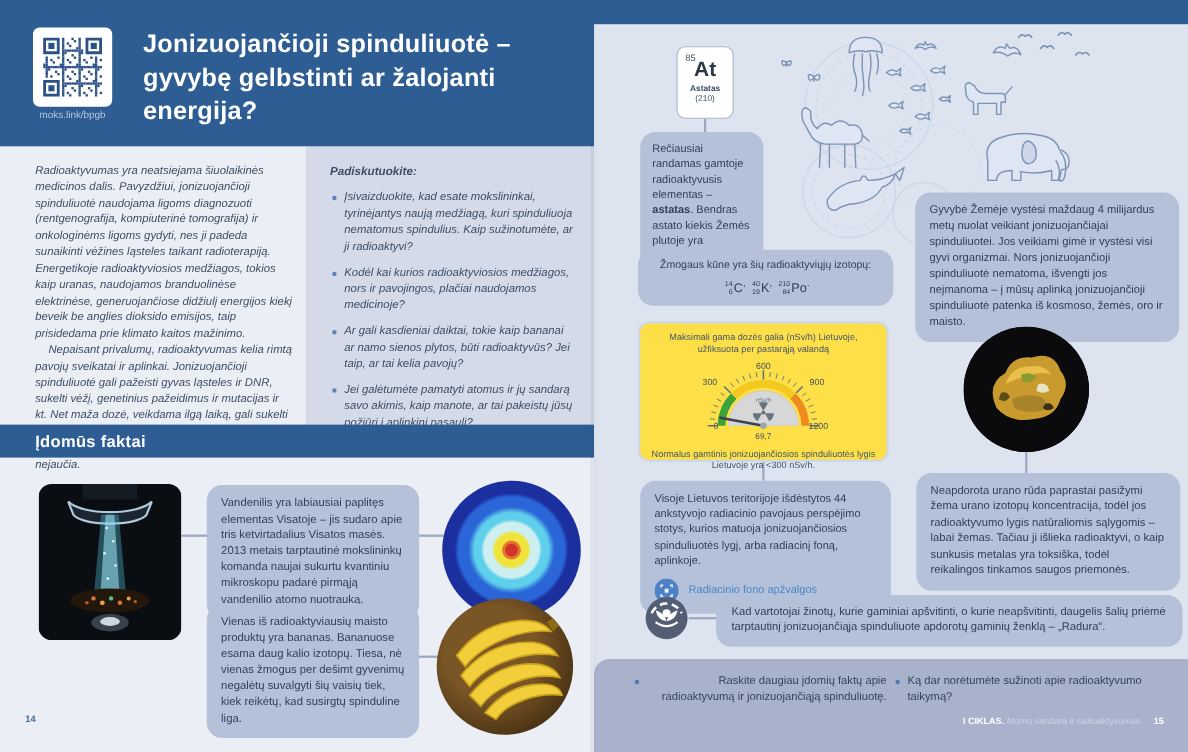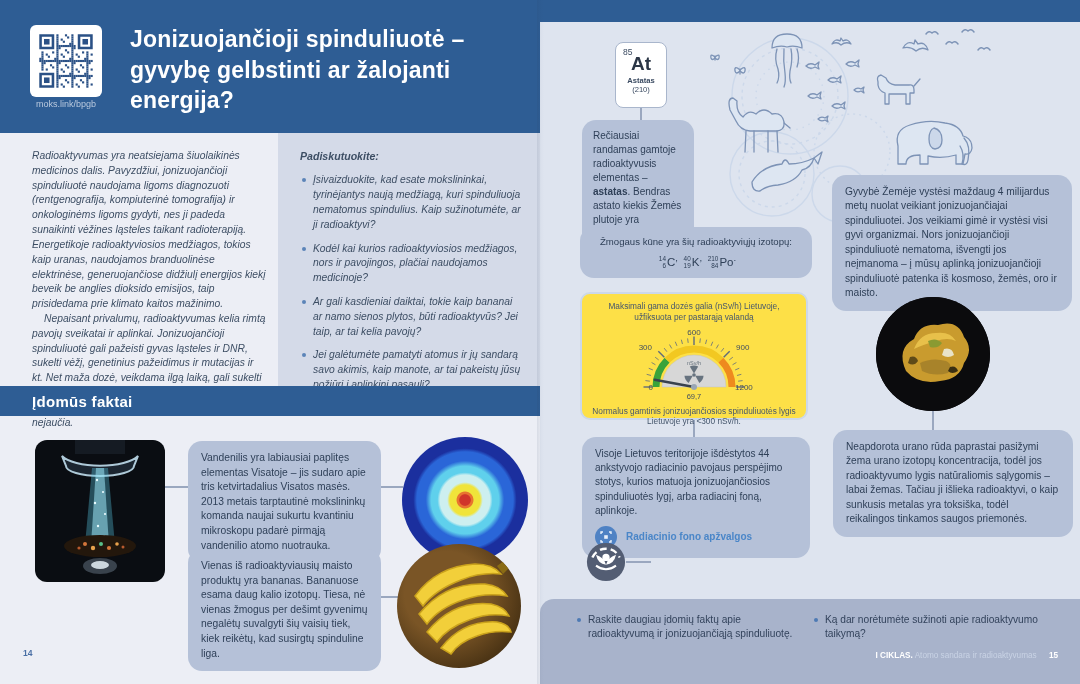--- a/index.html
+++ b/index.html
@@ -53,30 +53,30 @@
   .nuclide .stack{display:inline-flex;flex-direction:column;align-items:flex-end;font-size:6.4px;line-height:1.12;margin-right:1px;color:#2f4058;}
   .nuclide .sym{font-size:11.5px;}
   #gauge-box{left:580px;top:292px;width:228px;height:128px;background:#fde047;border:2px solid #ccd8e9;
     border-radius:10px;z-index:2;text-align:center;padding:7px 10px 0 10px;}
   #gauge-title{font-size:8.3px;line-height:1.3;color:#45566c;}
   #gauge-box svg{margin-top:2px;}
   #gauge-caption{font-size:8.3px;line-height:1.3;color:#45566c;margin-top:1px;}
   #stations-bubble{left:582px;top:437px;width:228px;padding:10px 13px;font-size:10px;}
   #stations-link-row{display:flex;align-items:center;margin-top:8px;}
   #scan-icon{width:22px;height:22px;flex:0 0 22px;}
-  #stations-link{margin-left:9px;font-size:10px;font-weight:bold;color:#4a86c8;cursor:pointer;}
+  #stations-link{margin-left:9px;font-size:10px;font-weight:normal;color:#4a86c8;cursor:pointer;}
   #life-bubble{left:832px;top:175px;width:240px;padding:10px 13px;font-size:10.2px;}
   #uranium-photo{left:876px;top:297px;width:114px;height:114px;border-radius:50%;overflow:hidden;z-index:2;background:#0b0b0d;}
   #uranium-bubble{left:833px;top:430px;width:240px;padding:10px 13px;font-size:10.2px;}
   #radura-icon{left:586px;top:542px;width:40px;height:40px;z-index:2;}
   #radura-bubble{left:651px;top:541px;width:424px;padding:9px 14px;font-size:10.2px;}
   #bottom-panel{left:540px;top:599px;width:540px;height:85px;background:#a8b3cb;border-top-left-radius:14px;z-index:2;}
   #bottom-panel .b-item{color:#33435c;font-size:10.2px;line-height:1.42;margin-bottom:0;}
   #bottom-panel .b-item::before{background:#4d7ab4;}
-  #bp-item1{left:35px;top:14px;width:218px;position:absolute;}
+  #bp-item1{left:35px;top:14px;width:218px;position:absolute;text-align:right;}
   #bp-item2{left:272px;top:14px;width:240px;position:absolute;}
   #rp-footer{position:absolute;right:22px;top:52px;font-size:8.2px;color:#c9d3e5;}
   #rp-footer b{color:#ffffff;}
   #rp-footer .pg{color:#ffffff;font-weight:bold;margin-left:10px;text-align:right;}
   svg text{font-family:"Liberation Sans",sans-serif;}
 </style>
 </head>
 <body>
 
 <div id="canvas">
@@ -550,20 +550,21 @@
 
   <svg id="radura-icon" class="abs" viewBox="0 0 44 44">
     <circle cx="22" cy="22" r="21" fill="#535d73"></circle>
     <path d="M7,17 A16.5,16.5 0 0 1 37,17" stroke="#ffffff" stroke-width="2.6" fill="none" stroke-dasharray="7.5 4.5"></path>
     <circle cx="22" cy="17" r="4" fill="#ffffff"></circle>
     <path d="M22,25 Q13,24 11,14 Q20,17 22,25 Z" fill="#ffffff"></path>
     <path d="M22,25 Q31,24 33,14 Q24,17 22,25 Z" fill="#ffffff"></path>
     <path d="M11,26 Q22,34 33,26" stroke="#ffffff" stroke-width="2.2" fill="none"></path>
   </svg>
 
+  <div id="radura-bubble" class="bubble">Kad vartotojai žinotų, kurie gaminiai apšvitinti, o kurie neapšvitinti, daugelis šalių priėmė tarptautinį jonizuojančiąja spinduliuote apdorotų gaminių ženklą – „Radura“.</div>
 
   <div id="bottom-panel" class="abs">
     <div id="bp-item1" class="b-item">Raskite daugiau įdomių faktų apie radioaktyvumą ir jonizuojančiąją spinduliuotę.</div>
     <div id="bp-item2" class="b-item">Ką dar norėtumėte sužinoti apie radioaktyvumo taikymą?</div>
     <div id="rp-footer">
       <b>I CIKLAS.</b>
       <span>Atomo sandara ir radioaktyvumas</span>
       <span class="pg">15</span>
     </div>
   </div>

